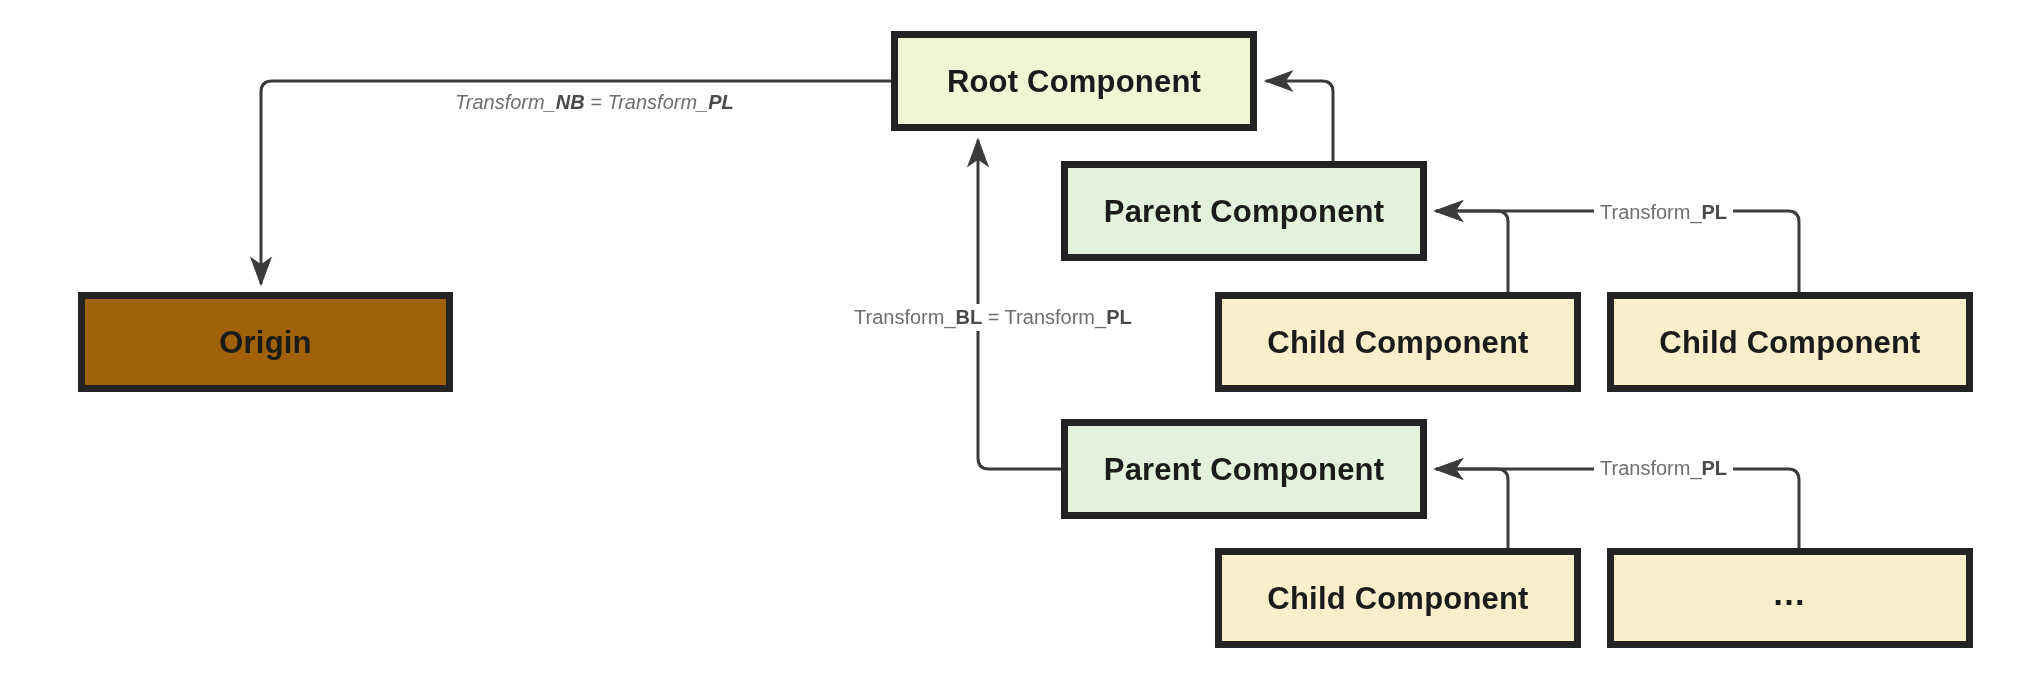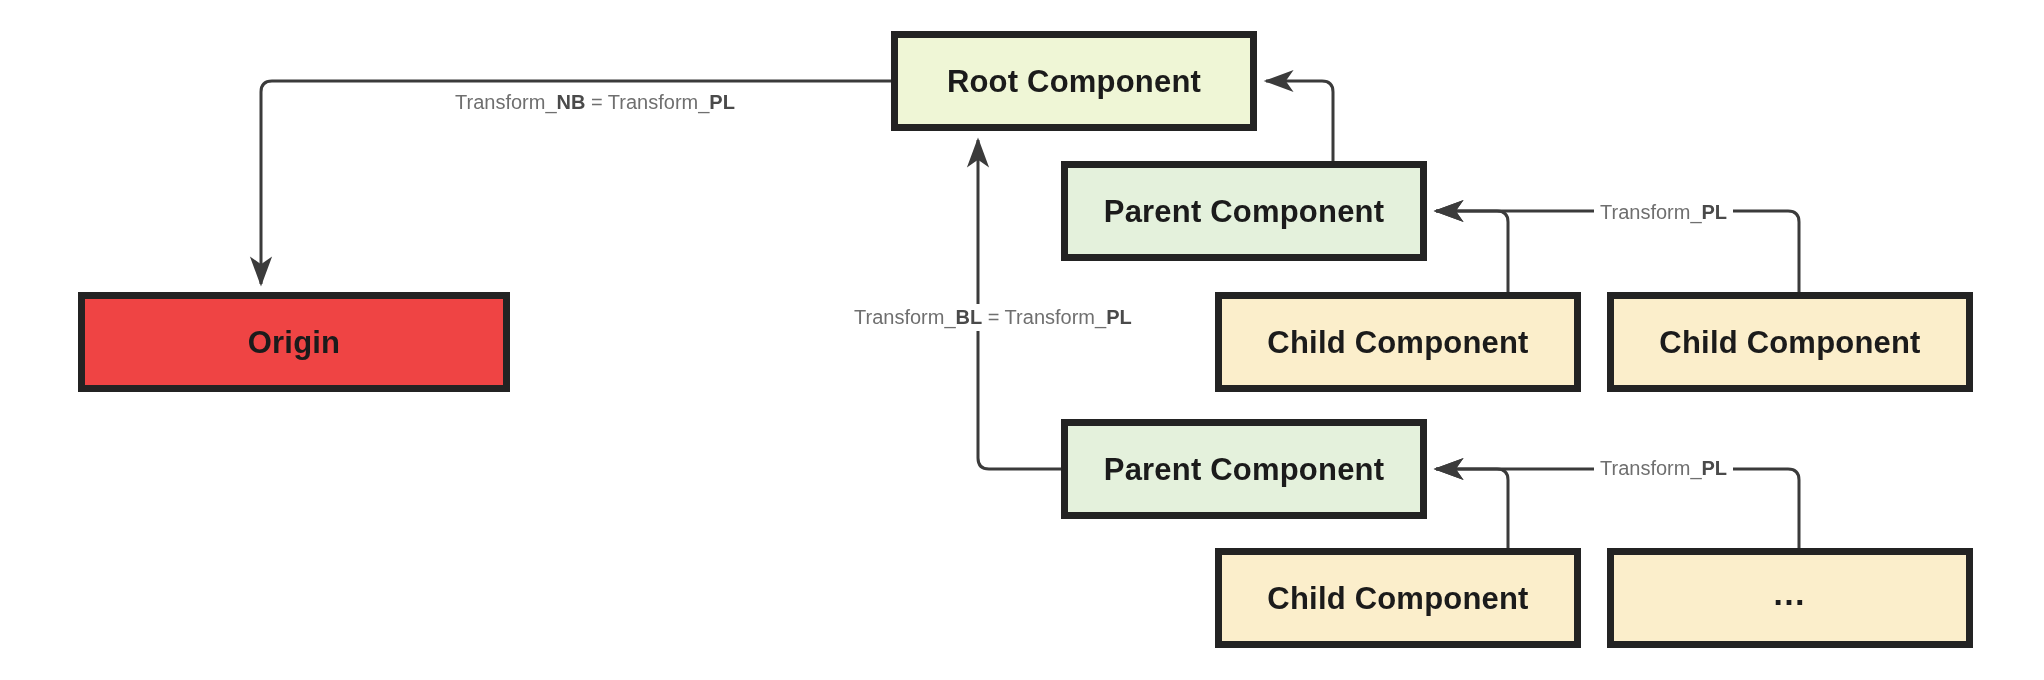--- a/index.html
+++ b/index.html
@@ -93,21 +93,21 @@
 
     <path class="edge-path" marker-end="url(#arrow)" d="M1799,292 L1799,222 Q1799,211 1788,211 L1436,211"></path>
 
     <path class="edge-path" marker-end="url(#arrow)" d="M1061,469 L989,469 Q978,469 978,458 L978,140"></path>
 
     <path class="edge-path" marker-end="url(#arrow)" d="M1508,548 L1508,480 Q1508,469 1497,469 L1436,469"></path>
 
     <path class="edge-path" marker-end="url(#arrow)" d="M1799,548 L1799,480 Q1799,469 1788,469 L1436,469"></path>
   </svg>
 
-  <div class="node" style="left: 78px; top: 292px; width: 432px; height: 100px; background: #ef4444; border-color: rgb(35, 35, 35);">
+  <div class="node" style="left: 78px; top: 292px; width: 375px; height: 100px; background: #a16207; border-color: rgb(35, 35, 35);">
     <span class="node-label">Origin</span>
   </div>
 
   <div class="node" style="left: 891px; top: 31px; width: 366px; height: 100px; background: rgb(239, 246, 214); border-color: rgb(35, 35, 35);">
     <span class="node-label">Root Component</span>
   </div>
 
   <div class="node" style="left: 1061px; top: 161px; width: 366px; height: 100px; background: rgb(228, 241, 220); border-color: rgb(35, 35, 35);">
     <span class="node-label">Parent Component</span>
   </div>
@@ -125,21 +125,21 @@
   </div>
 
   <div class="node" style="left: 1215px; top: 548px; width: 366px; height: 100px; background: rgb(251, 238, 203); border-color: rgb(35, 35, 35);">
     <span class="node-label">Child Component</span>
   </div>
 
   <div class="node ellipsis" style="left: 1607px; top: 548px; width: 366px; height: 100px; background: rgb(251, 238, 203); border-color: rgb(35, 35, 35);">
     <span class="node-label">…</span>
   </div>
 
-  <div class="edge-label" style="left:449px; top:89px;">
+  <div class="edge-label" style="left:449px; top:89px;font-style:italic;">
     <span>Transform_</span><b>NB</b><span> = Transform_</span><b>PL</b>
   </div>
 
   <div class="edge-label" style="left:848px; top:304px;">
     <span>Transform_</span><b>BL</b><span> = Transform_</span><b>PL</b>
   </div>
 
   <div class="edge-label" style="left:1594px; top:199px;">
     <span>Transform_</span><b>PL</b>
   </div>

